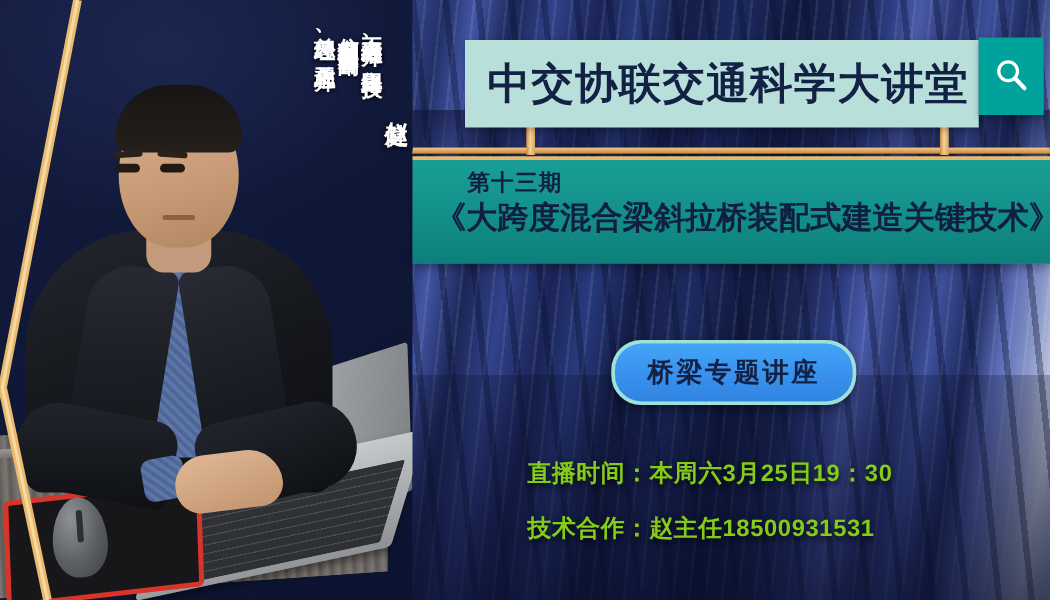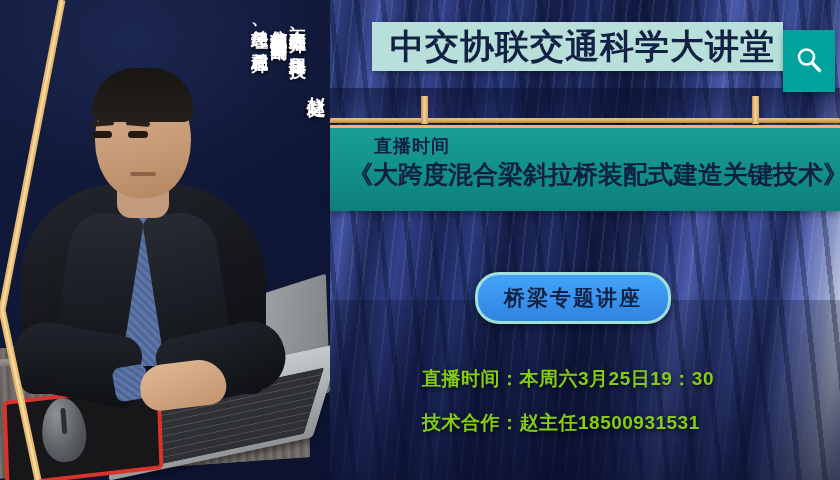--- a/index.html
+++ b/index.html
@@ -187,21 +187,21 @@
   }
   .post{
     position:absolute;top:96px;width:7px;height:28px;z-index:5;
     background:linear-gradient(90deg,#c68c45,#f5d29a 45%,#d9a45e 100%);
   }
   .post.p1{left:421px;}
   .post.p2{left:752px;}
 
   
   .title-banner{
-    position:absolute;left:372px;top:22px;width:411px;height:49px;z-index:8;
+    position:absolute;left:372px;top:32px;width:411px;height:70px;z-index:8;
     background:#b9dfdb;display:flex;align-items:center;
     box-shadow:0 2px 6px rgba(0,0,0,.3);
   }
   .title-text{
     color:#132144;font-size:34px;font-weight:700;letter-spacing:1px;
     padding-left:18px;white-space:nowrap;
   }
   .search-box{
     position:absolute;left:783px;top:30px;width:52px;height:62px;z-index:8;
     background:#00a39b;display:flex;align-items:center;justify-content:center;
@@ -220,21 +220,21 @@
   .sub-ep{
     color:#122043;font-size:18px;font-weight:700;letter-spacing:1px;line-height:1.15;
   }
   .sub-title{
     color:#101e40;font-size:25px;font-weight:700;letter-spacing:0px;
     line-height:1.2;margin-top:2px;margin-left:-26px;white-space:nowrap;text-align:center;
   }
 
   
   .pill{
-    position:absolute;left:475px;top:272px;z-index:8;
+    position:absolute;left:489px;top:272px;z-index:8;
     padding:9px 26px;border-radius:24px;
     background:linear-gradient(180deg,#43a4f7 0%,#3a93ee 50%,#2f84e0 100%);
     border:3px solid #9fe0d8;
     box-shadow:0 3px 9px rgba(0,0,0,.45);
     color:#132144;font-size:21px;font-weight:700;letter-spacing:2px;
     white-space:nowrap;
   }
 
   
   .info{
@@ -309,21 +309,21 @@
     <div class="title-text">中交协联交通科学大讲堂</div>
   </div>
   <div class="search-box">
     <svg width="30" height="30" viewBox="0 0 30 30">
       <circle cx="12.5" cy="11" r="7.5" fill="none" stroke="#ffffff" stroke-width="2.6"></circle>
       <line x1="18.2" y1="16.8" x2="25.5" y2="24.5" stroke="#ffffff" stroke-width="3.4" stroke-linecap="round"></line>
     </svg>
   </div>
 
   <div class="sub-banner">
-    <div class="sub-ep">直播时间</div>
+    <div class="sub-ep">第十三期</div>
     <div class="sub-title">《大跨度混合梁斜拉桥装配式建造关键技术》</div>
   </div>
 
   <div class="pill">桥梁专题讲座</div>
 
   <div class="info l1">直播时间：本周六3月25日19：30</div>
   <div class="info l2">技术合作：赵主任18500931531</div>
 
 </div>
 

